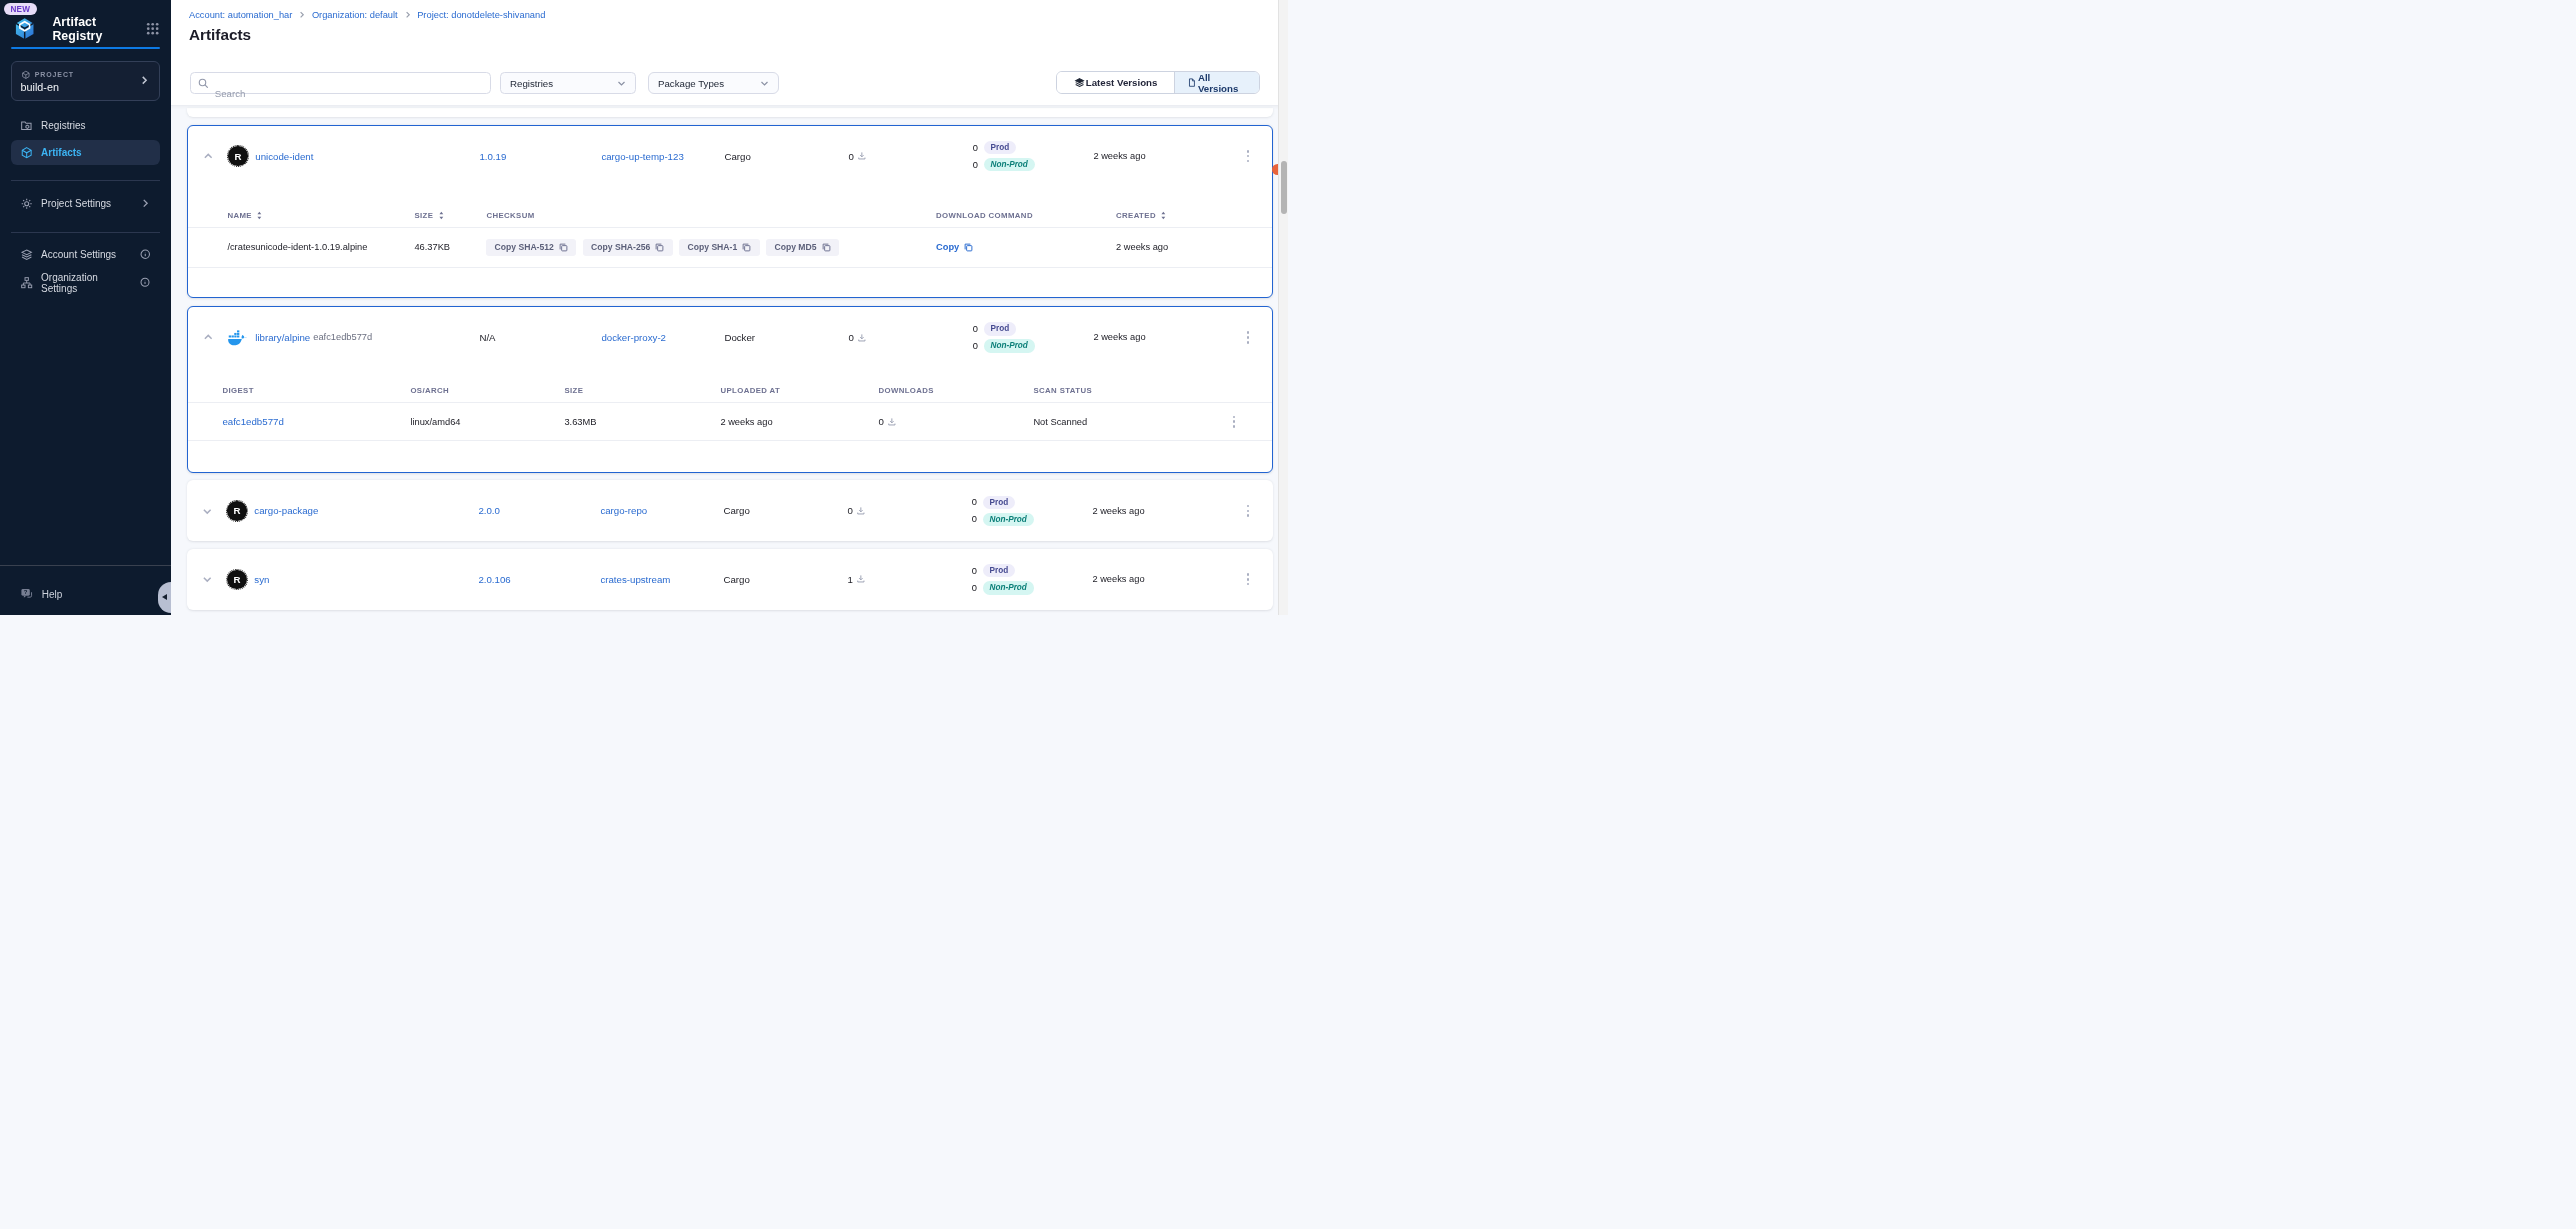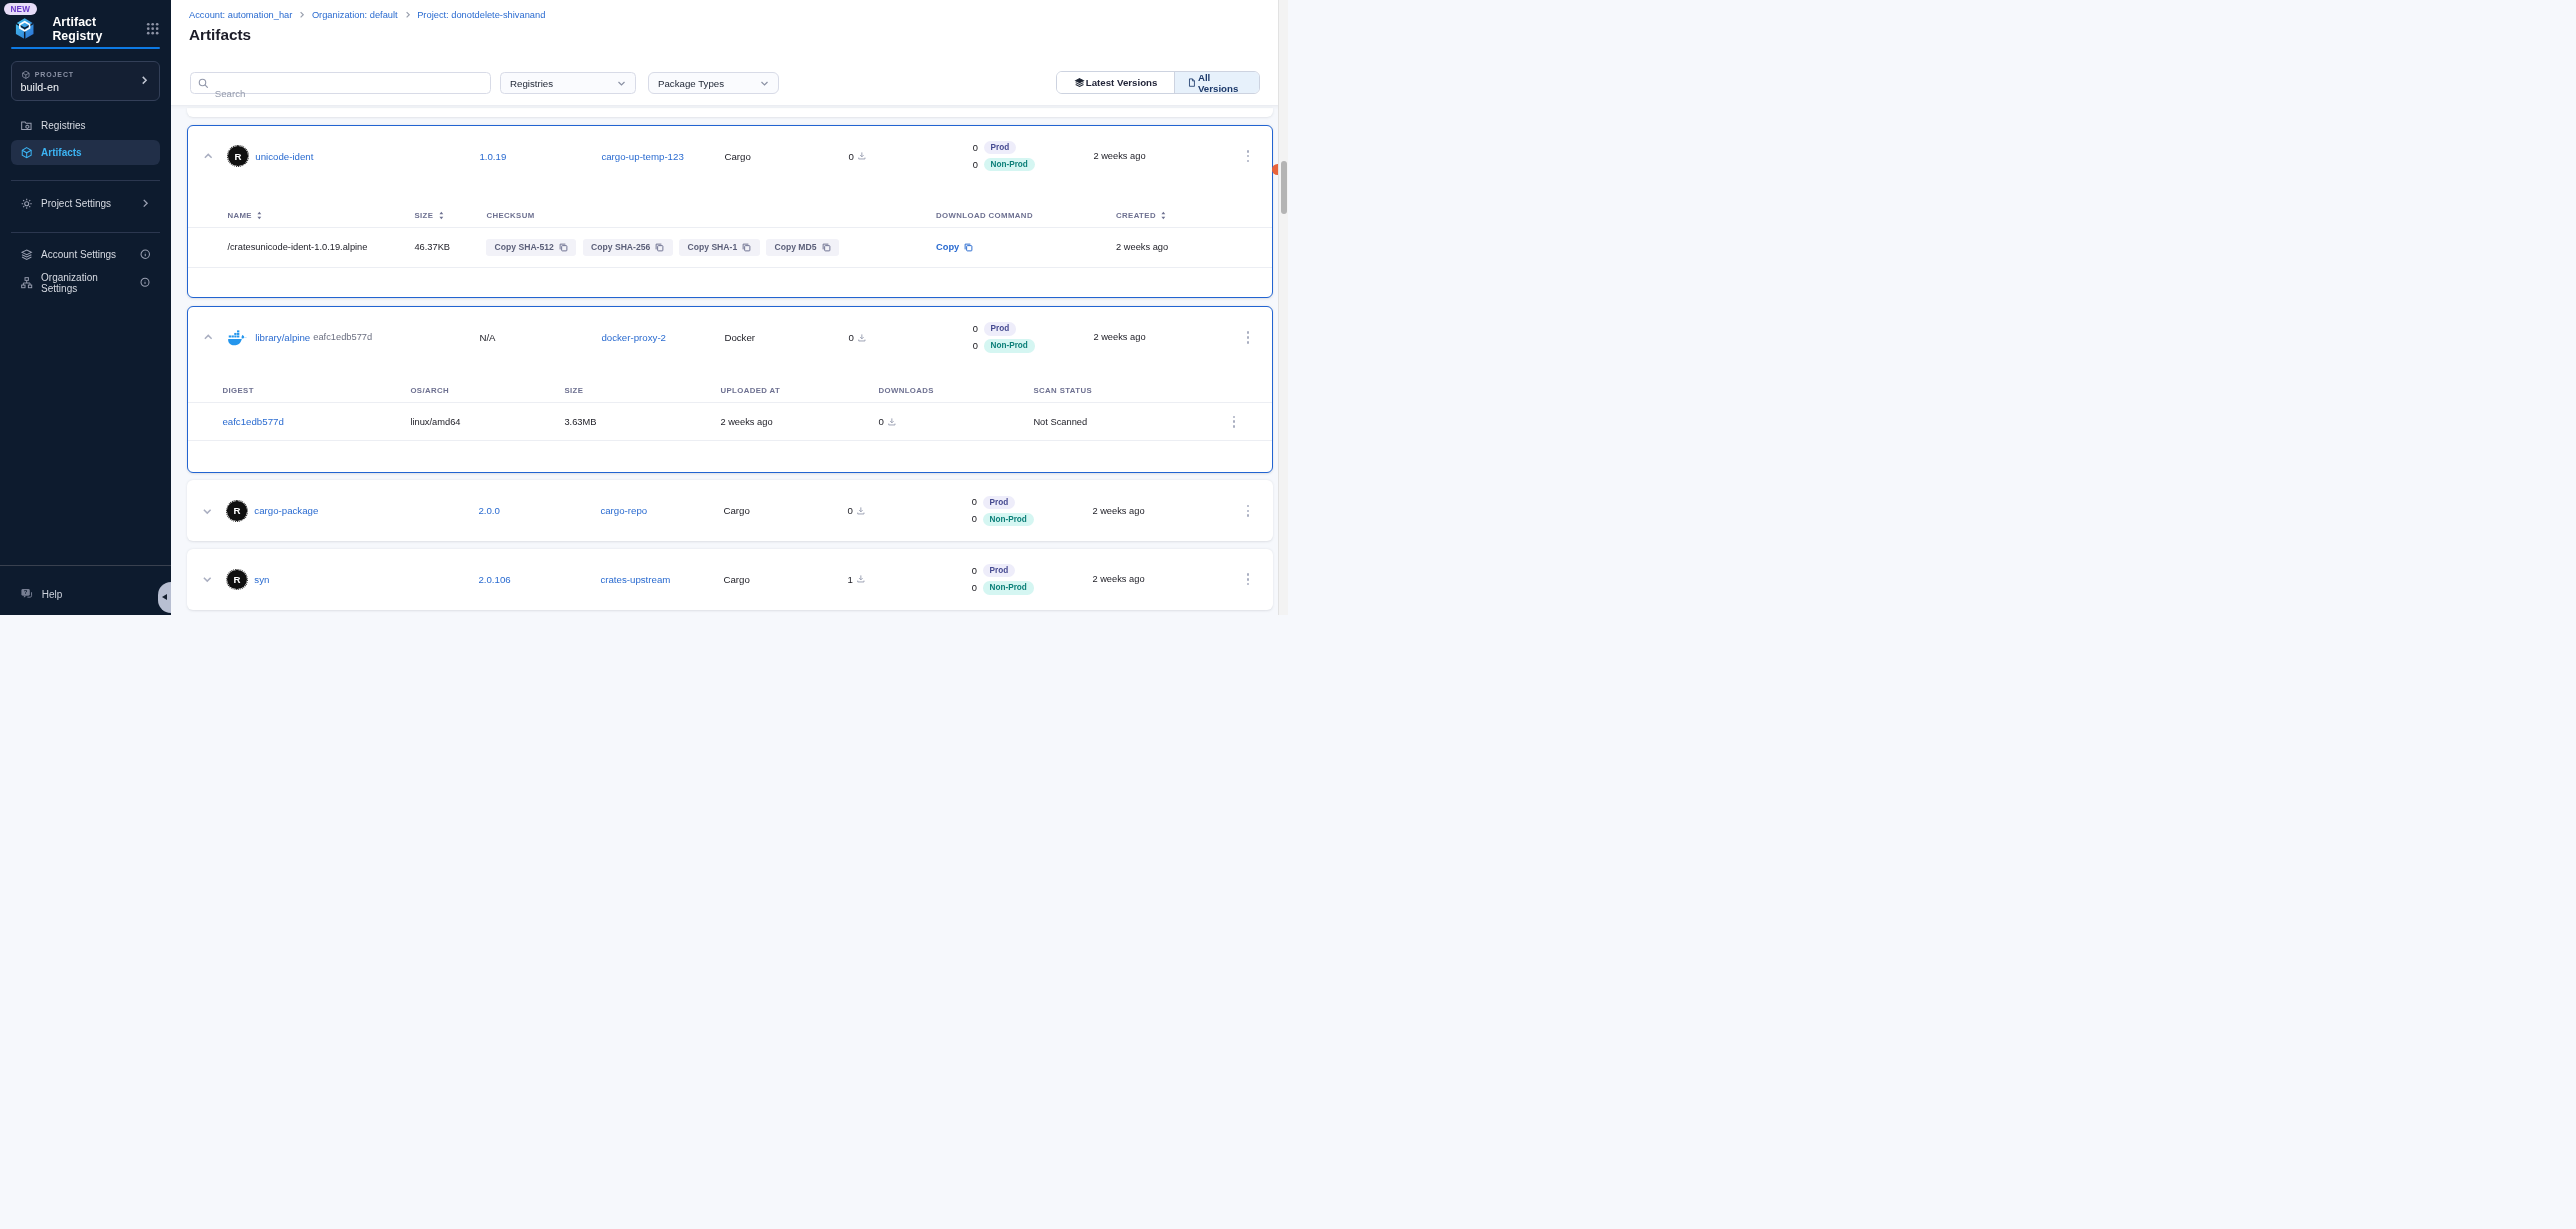--- a/index.html
+++ b/index.html
@@ -72,21 +72,21 @@
   .c-ver, .c-reg { font-size:9.7px; }
   .c-type { font-size:9.7px; color:#1c1c24; }
   .plain-val { color:#1c1c24; font-size:9.7px; }
   .c-dl { display:flex; align-items:center; gap:3.7px; font-size:9.7px; color:#1c1c24; }
   .dl-icon { width:9.7px; height:9.7px; color:#9aa0b2; }
   .c-badges { display:flex; flex-direction:column; gap:3.7px; }
   .badge-row { display:flex; align-items:center; gap:6px; }
   .bnum { width:7.5px; text-align:right; font-size:9.3px; color:#15151c; }
   .pill { font-size:8.2px; font-weight:700; padding:2.2px 6.7px; border-radius:6.7px; }
   .pill.prod { background:#eeedfa; color:#454a90; }
-  .pill.nonprod { background:#d5f6f2; color:#0b7f78; }
+  .pill.nonprod { background:#d5f6f2; color:#0b7f78;font-style:italic; }
   .c-time { font-size:9.3px; color:#1c1c24; }
   .c-menu { display:flex; justify-content:center; }
   .kebab { background:none; border:none; cursor:pointer; display:flex; flex-direction:column; gap:2.2px; padding:4.5px; }
   .kebab i { width:2.6px; height:2.6px; border-radius:50%; background:#a9aec0; }
 
   .sub-head { font-size:7.8px; font-weight:700; color:#6e7191; letter-spacing:0.4px; display:flex; align-items:center; gap:4.5px; }
   .sort-icon { width:6.7px; height:9px; color:#6e7191; }
   .divider { height:0.7px; background:#eceef3; }
   .ftable-head, .ftable-row { display:grid; grid-template-columns:187px 72px 1fr 180px 129px; padding:0 27px 0 39px; align-items:center; }
   .ftable-head { height:24px; margin-top:16.4px; }

